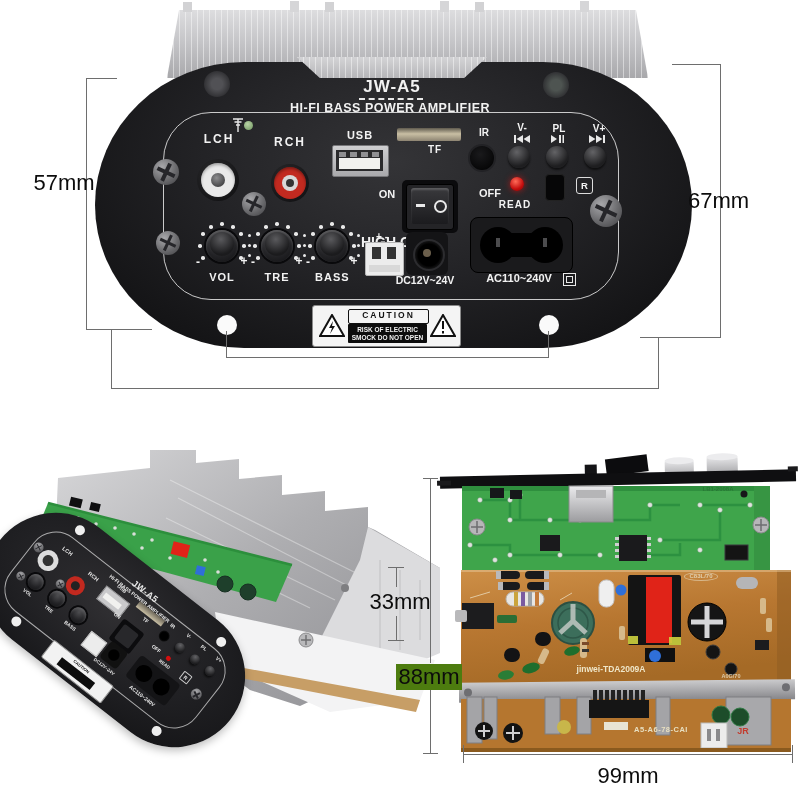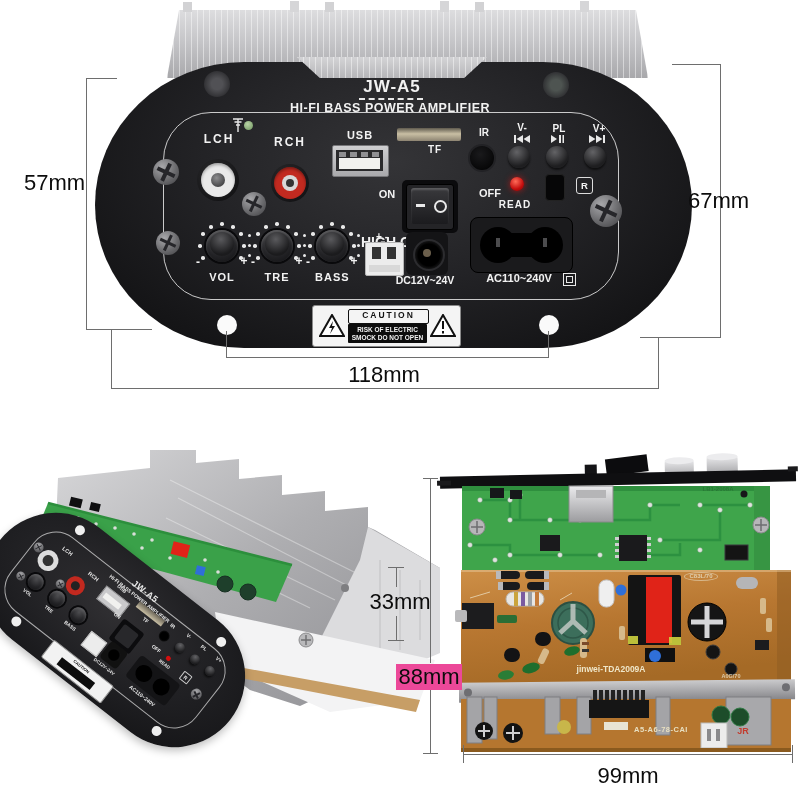--- a/index.html
+++ b/index.html
@@ -205,35 +205,34 @@
     <div class="a" style="left:297px;top:57px;width:190px;height:21px;
                 background:linear-gradient(180deg,#d4d4d6,#b6b6b9);
                 clip-path:polygon(0 0,100% 0,88% 100%,12% 100%);">
       <div class="a" style="left:0;top:0;right:0;bottom:0;
            background:repeating-linear-gradient(90deg,rgba(255,255,255,.45) 0 1px,rgba(0,0,0,0) 1px 6px);"></div>
     </div>
 
     <div class="dl" style="left:86px;top:78px;width:1px;height:252px;"></div>
     <div class="dl" style="left:86px;top:78px;width:31px;height:1px;"></div>
     <div class="dl" style="left:86px;top:329px;width:66px;height:1px;"></div>
-    <div class="dim" style="left:24px;top:170px;width:80px;text-align:left;">57mm</div>
+    <div class="dim" style="left:24px;top:170px;width:80px;text-align:center;">57mm</div>
 
     <div class="dl" style="left:720px;top:64px;width:1px;height:274px;"></div>
     <div class="dl" style="left:672px;top:64px;width:48px;height:1px;"></div>
     <div class="dl" style="left:640px;top:337px;width:81px;height:1px;"></div>
     <div class="dim" style="left:688px;top:188px;width:80px;text-align:left;">67mm</div>
 
     <div class="dl" style="left:226px;top:331px;width:1px;height:26px;"></div>
     <div class="dl" style="left:548px;top:331px;width:1px;height:26px;"></div>
     <div class="dl" style="left:226px;top:357px;width:323px;height:1px;"></div>
 
     <div class="dl" style="left:111px;top:329px;width:1px;height:59px;"></div>
     <div class="dl" style="left:658px;top:337px;width:1px;height:51px;"></div>
     <div class="dl" style="left:111px;top:388px;width:548px;height:1px;"></div>
-    <div class="dim" style="left:334px;top:362px;width:100px;">118mm</div>
   </div>
 
   <div class="a" style="left:0;top:450px;width:460px;height:345px;">
     <svg width="460" height="345" viewBox="0 450 460 345" style="position:absolute;left:0;top:0;">
       <defs>
         <linearGradient id="gHs" x1="0" y1="0" x2="1" y2="0.9">
           <stop offset="0" stop-color="#d8d8da"></stop>
             <stop offset="0.5" stop-color="#aeaeb1"></stop>
             <stop offset="1" stop-color="#909094"></stop>
         </linearGradient>
@@ -534,20 +533,20 @@
   <div class="dl" style="left:388px;top:567px;width:16px;height:1px;"></div>
   <div class="dl" style="left:396px;top:567px;width:1px;height:20px;"></div>
   <div class="dl" style="left:396px;top:616px;width:1px;height:25px;"></div>
   <div class="dl" style="left:388px;top:640px;width:16px;height:1px;"></div>
   <div class="dim" style="left:369px;top:589px;width:62px;">33mm</div>
 
   <div class="dl" style="left:430px;top:478px;width:1px;height:185px;"></div>
   <div class="dl" style="left:430px;top:690px;width:1px;height:64px;"></div>
   <div class="dl" style="left:423px;top:478px;width:15px;height:1px;"></div>
   <div class="dl" style="left:423px;top:753px;width:15px;height:1px;"></div>
-  <div class="dim" style="left:396px;top:664px;width:66px;background:#ec4899;">88mm</div>
+  <div class="dim" style="left:396px;top:664px;width:66px;background:#4d7c0f;">88mm</div>
 
   <div class="dl" style="left:463px;top:754px;width:330px;height:1px;"></div>
   <div class="dl" style="left:463px;top:745px;width:1px;height:18px;"></div>
   <div class="dl" style="left:792px;top:745px;width:1px;height:18px;"></div>
   <div class="dim" style="left:590px;top:763px;width:76px;">99mm</div>
 
 </div>
 
 </body></html>

